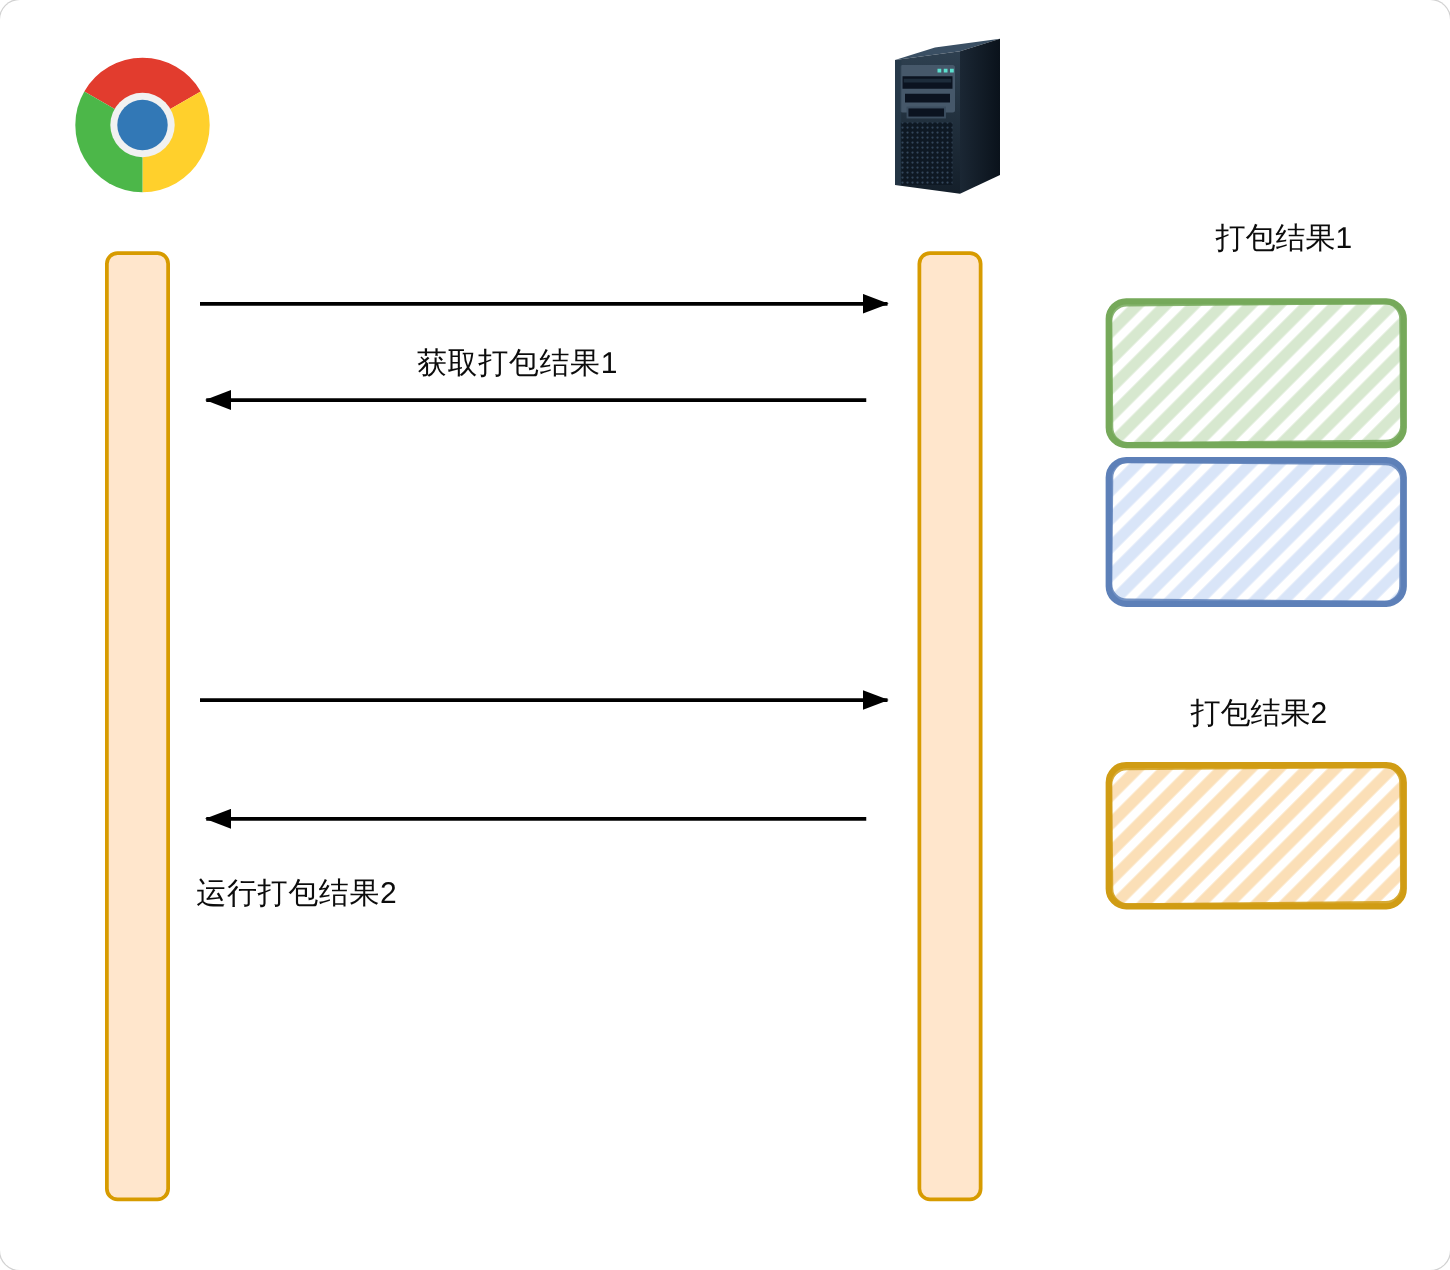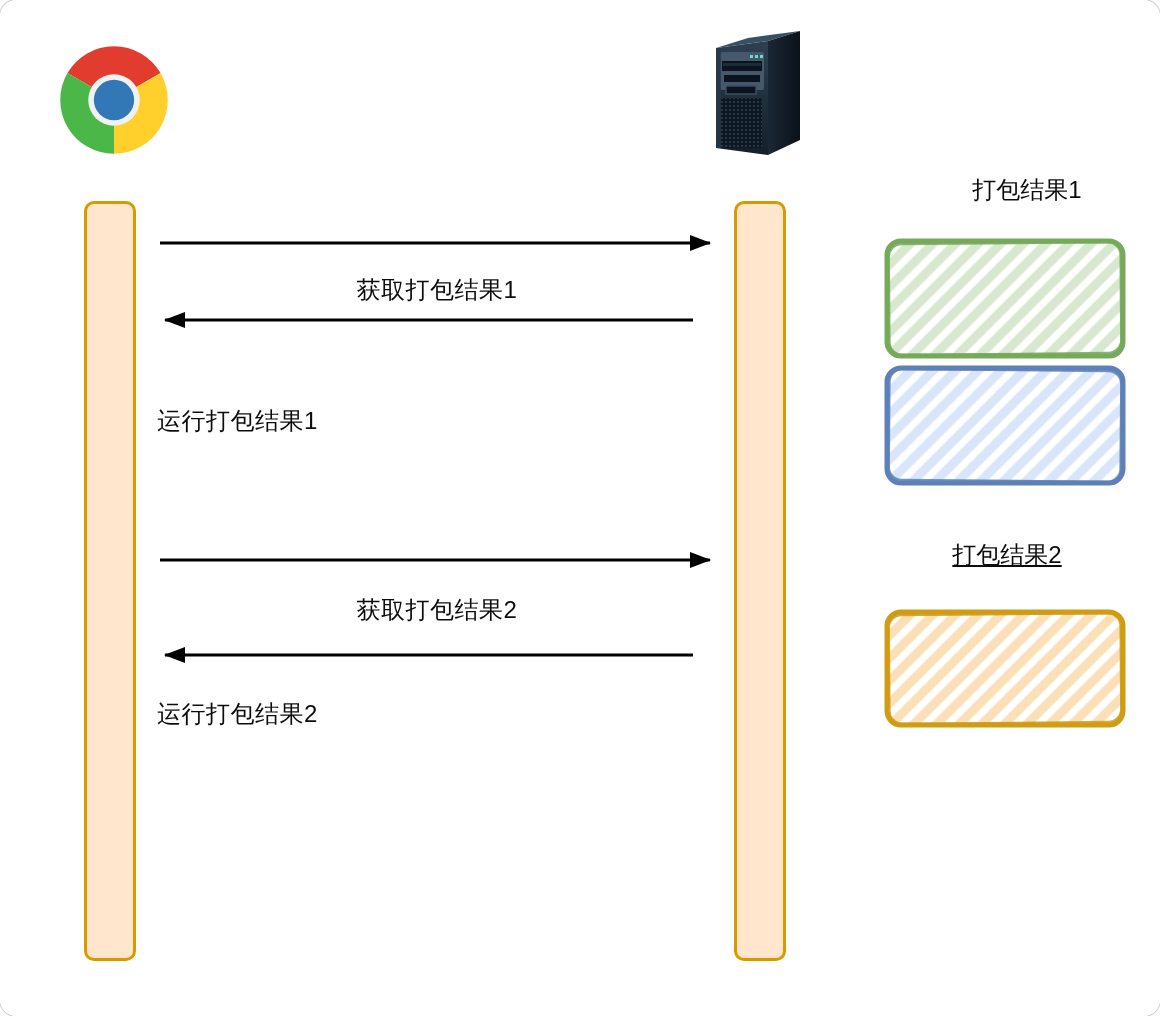--- a/index.html
+++ b/index.html
@@ -93,23 +93,21 @@
       <marker id="head" markerUnits="userSpaceOnUse" markerWidth="22" markerHeight="16" refX="20" refY="8" orient="auto">
         <path d="M0,0 L21,8 L0,16 Z" fill="#000000"></path>
       </marker>
     </defs>
     <line x1="160" y1="243" x2="710" y2="243" stroke="#000" stroke-width="3" marker-end="url(#head)"></line>
     <line x1="693" y1="320" x2="165" y2="320" stroke="#000" stroke-width="3" marker-end="url(#head)"></line>
     <line x1="160" y1="560" x2="710" y2="560" stroke="#000" stroke-width="3" marker-end="url(#head)"></line>
     <line x1="693" y1="655" x2="165" y2="655" stroke="#000" stroke-width="3" marker-end="url(#head)"></line>
   </svg>
 
-  <div class="msg-label centered" style="left:437px;top:274px;">获取打包结果1</div>
-  <div class="msg-label" style="left:157px;top:405px;">运行打包结果1</div>
-  <div class="msg-label centered" style="left:437px;top:594px;">获取打包结果2</div>
+  <div class="msg-label centered" style="left:414px;top:274px;">获取打包结果1</div>
   <div class="msg-label" style="left:157px;top:698px;">运行打包结果2</div>
 
   <div class="bundle-title" style="left:1007px;top:174px;margin-left:20px;">打包结果1</div>
 
   <div class="abs" style="left:883px;top:237px;width:244px;height:123px;">
     <svg width="244" height="123" viewBox="0 0 244 123">
       <defs>
         <pattern id="hatchGreen" width="16" height="16" patternUnits="userSpaceOnUse" patternTransform="rotate(45)">
           <rect width="16" height="16" fill="#ffffff"></rect>
           <line x1="8" y1="-1" x2="8" y2="17" stroke="#d7e8cf" stroke-width="9"></line>
@@ -128,21 +126,21 @@
           <rect width="16" height="16" fill="#ffffff"></rect>
           <line x1="8" y1="-1" x2="8" y2="17" stroke="#d9e5f8" stroke-width="9"></line>
         </pattern>
       </defs>
       <rect x="5" y="5" width="234" height="113" rx="13" fill="url(#hatchBlue)"></rect>
       <rect x="4" y="4" width="236" height="115" rx="14" fill="none" stroke="#5d80b8" stroke-width="5"></rect>
       <rect x="6" y="6" width="232" height="111" rx="13" fill="none" stroke="#5d80b8" stroke-width="2.5" opacity="0.85" transform="rotate(0.5 122 61)"></rect>
     </svg>
   </div>
 
-  <div class="bundle-title" style="left:1007px;top:539px;text-decoration:underline;">打包结果2</div>
+  <div class="bundle-title" style="left:1007px;top:554px;">打包结果2</div>
 
   <div class="abs" style="left:883px;top:608px;width:244px;height:121px;">
     <svg width="244" height="121" viewBox="0 0 244 121">
       <defs>
         <pattern id="hatchOrange" width="16" height="16" patternUnits="userSpaceOnUse" patternTransform="rotate(45)">
           <rect width="16" height="16" fill="#ffffff"></rect>
           <line x1="8" y1="-1" x2="8" y2="17" stroke="#fbdfb7" stroke-width="9"></line>
         </pattern>
       </defs>
       <rect x="5" y="5" width="234" height="111" rx="13" fill="url(#hatchOrange)"></rect>

